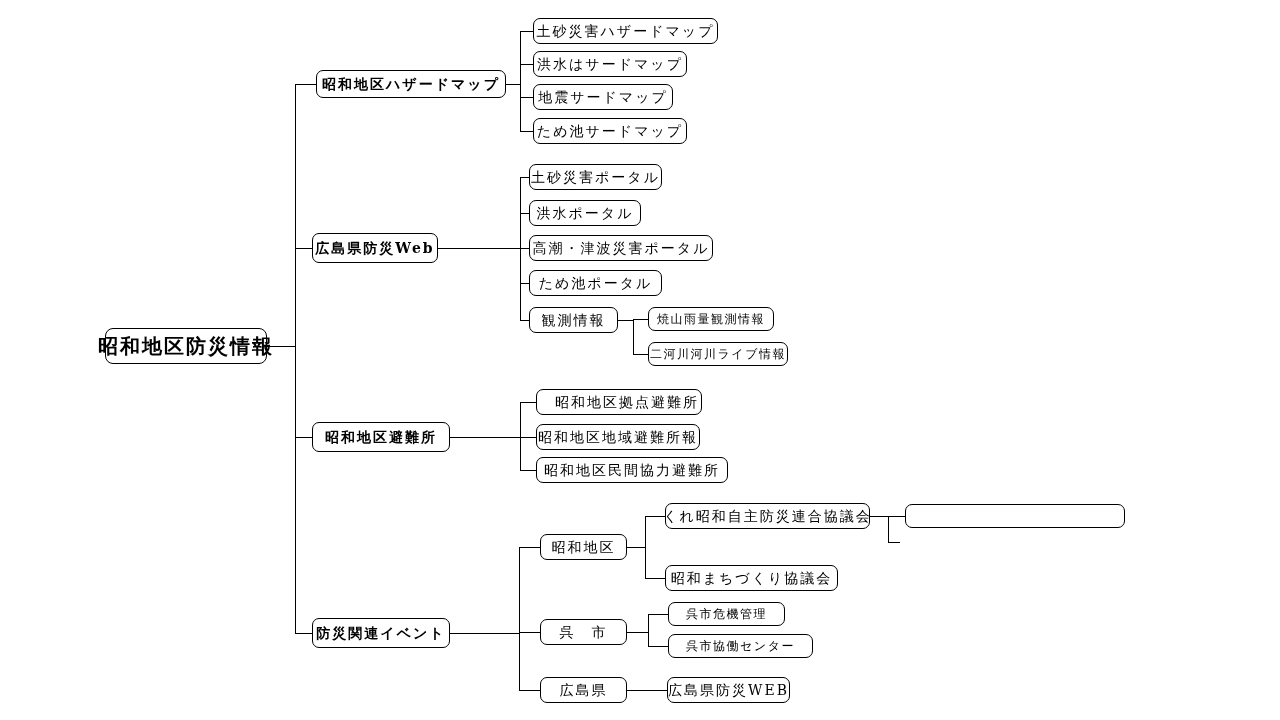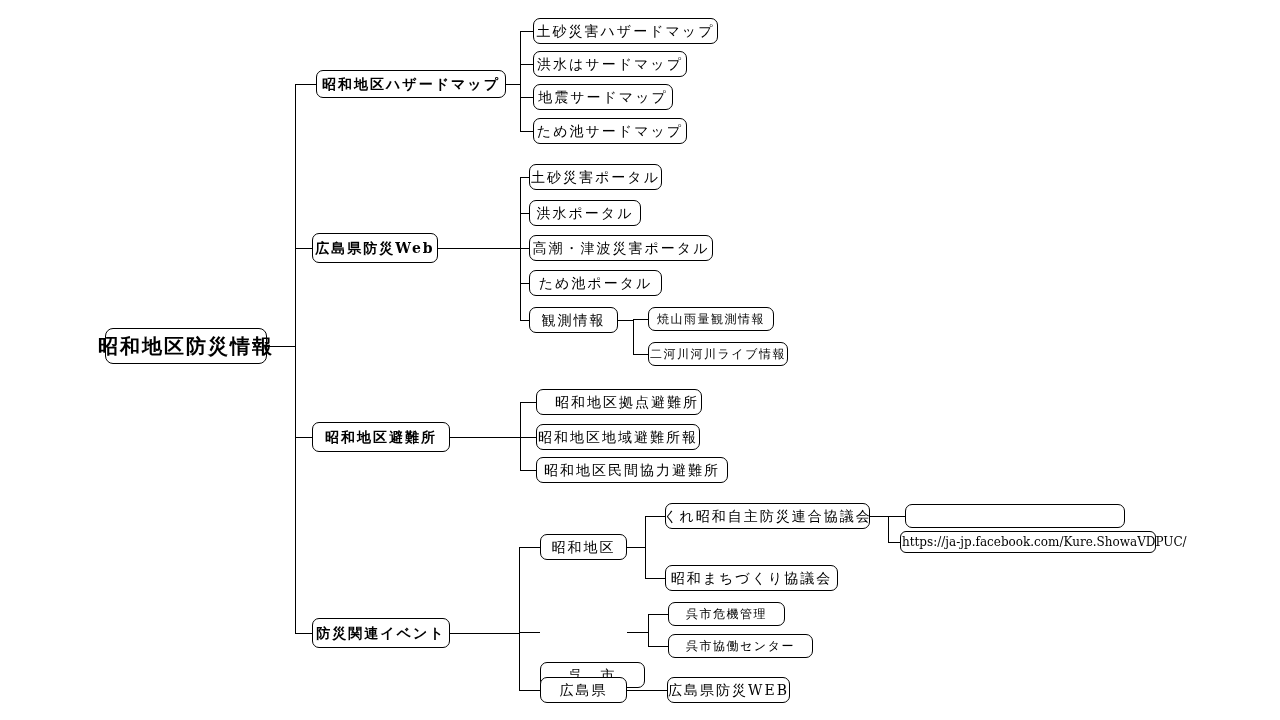--- a/index.html
+++ b/index.html
@@ -124,26 +124,25 @@
   <div class="node" style="left:529px; top:270px; width:133px; height:26px;">ため池ポータル</div>
   <div class="node" style="left:529px; top:307px; width:89px; height:26px;">観測情報</div>
   <div class="node small" style="left:648px; top:307px; width:126px; height:24px;">焼山雨量観測情報</div>
   <div class="node small" style="left:648px; top:342px; width:140px; height:24px;">二河川河川ライブ情報</div>
 
   <div class="node" style="left:536px; top:389px; width:166px; height:26px;padding-left:16px;">昭和地区拠点避難所</div>
   <div class="node" style="left:536px; top:424px; width:164px; height:26px;">昭和地区地域避難所報</div>
   <div class="node" style="left:536px; top:457px; width:192px; height:26px;">昭和地区民間協力避難所</div>
 
   <div class="node" style="left:540px; top:534px; width:87px; height:26px;">昭和地区</div>
-  <div class="node" style="left:540px; top:619px; width:105px; height:26px;margin-top:43px;">呉　市</div>
+  <div class="node" style="left:540px; top:619px; width:87px; height:26px;">呉　市</div>
   <div class="node" style="left:540px; top:677px; width:87px; height:26px;">広島県</div>
 
   <div class="node" style="left:665px; top:503px; width:205px; height:26px;">くれ昭和自主防災連合協議会</div>
   <div class="node" style="left:665px; top:565px; width:173px; height:26px;">昭和まちづくり協議会</div>
   <div class="node" style="left:905px; top:504px; width:220px; height:24px;"></div>
-  <div class="node url" style="left:900px; top:531px; width:256px; height:22px;">https://ja-jp.facebook.com/Kure.ShowaVDPUC/</div>
 
   <div class="node small" style="left:668px; top:602px; width:117px; height:24px;">呉市危機管理</div>
   <div class="node small" style="left:668px; top:634px; width:145px; height:24px;">呉市協働センター</div>
 
   <div class="node" style="left:667px; top:677px; width:123px; height:26px;">広島県防災WEB</div>
 
 </div>
 
 </body></html>

